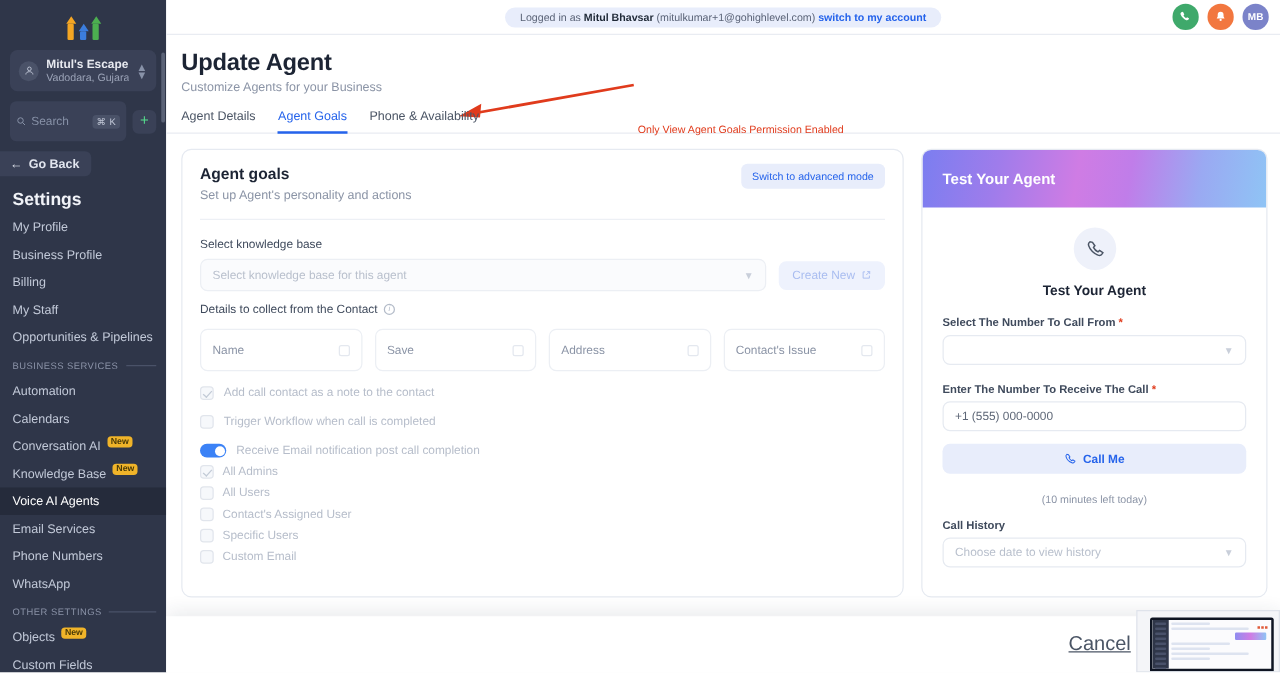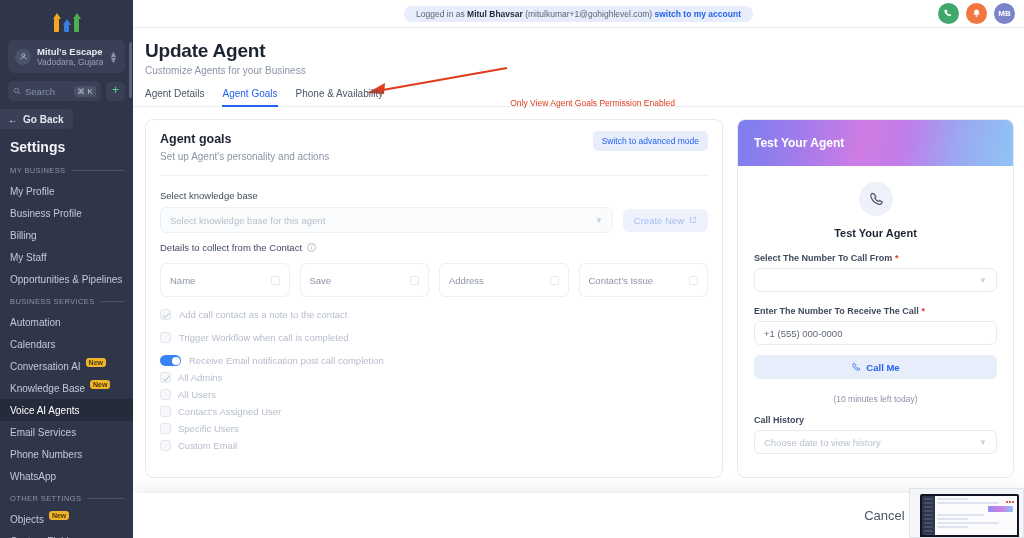--- a/index.html
+++ b/index.html
@@ -49,21 +49,21 @@
     display: flex; align-items: center; justify-content: center;
   }
   .acct-txt { flex: 1; min-width: 0; }
   .acct-name { color: #e8eaf0; font-size: 9.5px; font-weight: bold; white-space: nowrap; overflow: hidden; }
   .acct-loc { color: #9aa2b6; font-size: 8.5px; white-space: nowrap; overflow: hidden; }
   .acct-chev { color: #8892a8; font-size: 9px; line-height: 6px; text-align: center; }
 
   .search-row { margin: 8px 8px 0 8px; display: flex; gap: 5px; align-items: center; }
   .search-box {
     flex: 1; background: #3a4157; border-radius: 5px;
-    height: 20px; display: flex; align-items: center; gap: 4px; padding: 0 5px;
+    height: 32px; display: flex; align-items: center; gap: 4px; padding: 0 5px;
   }
   .search-box .ph { color: #8892a8; font-size: 9.5px; flex: 1; }
   .kbd {
     background: #4a5268; color: #c3c9d8; font-size: 7.5px;
     border-radius: 3px; padding: 1px 3px; letter-spacing: .4px;
   }
   .plus-btn {
     width: 19px; height: 19px; border-radius: 5px; background: #3a4157;
     color: #54d98c; font-size: 12px; line-height: 17px; text-align: center;
     flex: 0 0 19px;
@@ -232,21 +232,21 @@
   .hist-label { font-size: 9px; color: #3f4a5c; margin-top: 11px; font-weight: bold; }
 
   
   .footer {
     position: absolute; left: 0; right: 0; bottom: 0; height: 45px;
     background: #ffffff;
     box-shadow: 0 -4px 14px rgba(30,40,70,.09);
     display: flex; align-items: center; justify-content: flex-end; gap: 12px;
     padding-right: 18px;
   }
-  .cancel-btn { font-size: 13px; color: #4b5565; padding: 6px 10px; }
+  .cancel-btn { font-size: 16px; color: #4b5565; padding: 6px 10px; text-decoration: underline; }
   .save-btn {
     background: #93a6ee; color: #fff; font-size: 10px; font-weight: bold;
     border-radius: 6px; padding: 7px 28px;
   }
 
   
   .pip {
     position: absolute; right: 0px; bottom: 0px; width: 115px; height: 50px;
     background: #f4f5f8; border: 1px solid #dfe3eb; overflow: hidden;
   }
@@ -312,24 +312,20 @@
     </div>
 
     <div class="goback">
       <span>←</span>
       <span>Go Back</span>
     </div>
 
     <div class="settings-title">Settings</div>
 
     <div id="nav-sections">
-        <div class="sec-head">
-          <span>MY BUSINESS</span>
-          <span class="ln"></span>
-        </div>
         <div class="nav-item">
           <span>My Profile</span>
         </div>
         <div class="nav-item">
           <span>Business Profile</span>
         </div>
         <div class="nav-item">
           <span>Billing</span>
         </div>
         <div class="nav-item">

